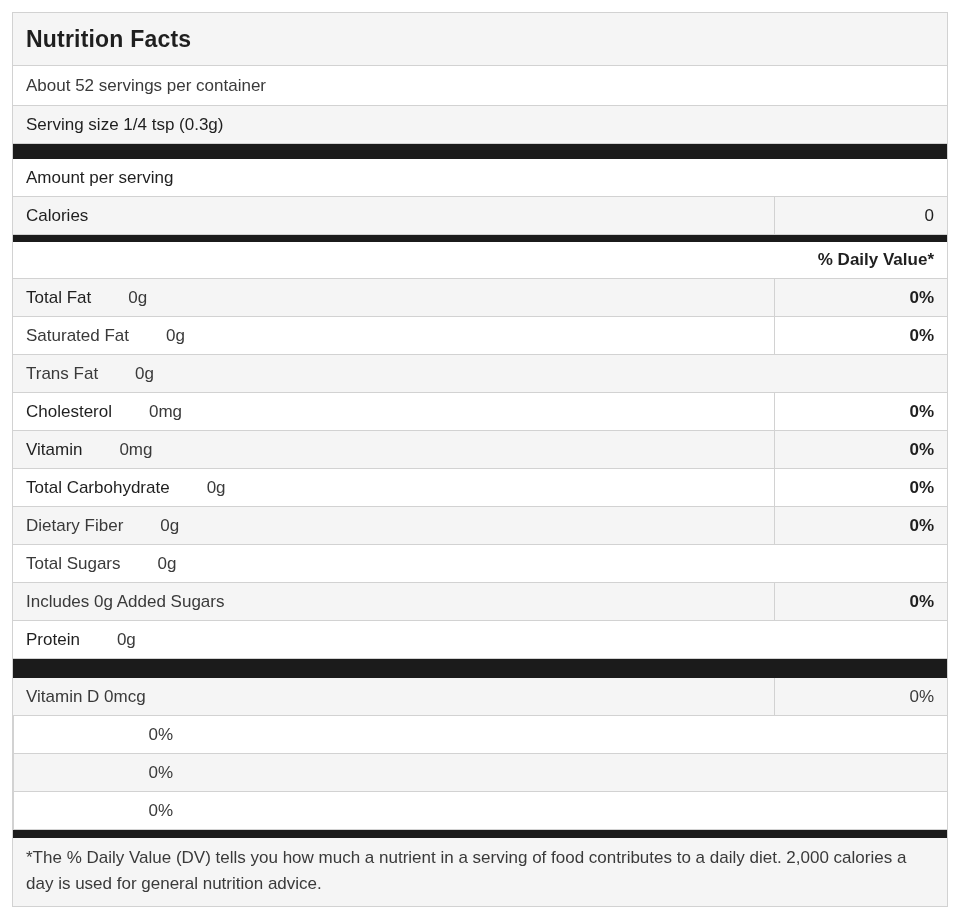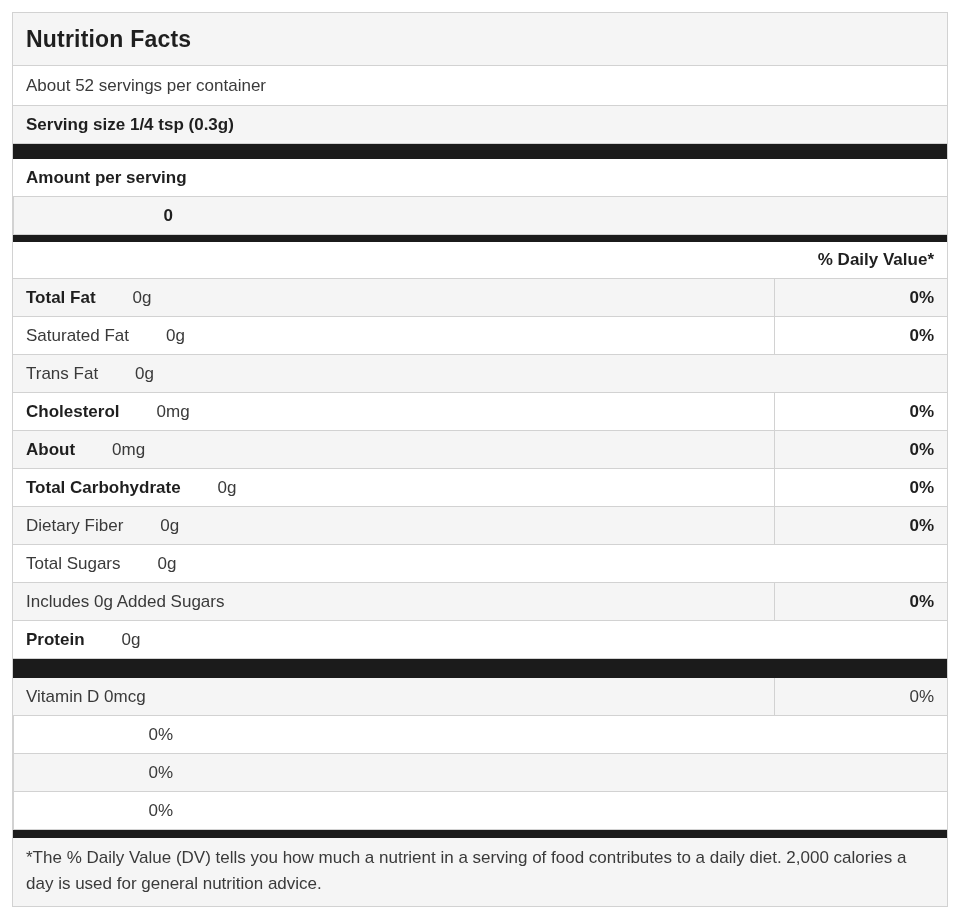--- a/index.html
+++ b/index.html
@@ -37,21 +37,21 @@
     padding:0 13px;
     flex:1 1 auto;
     min-width:0;
   }
   .cell.dv{
     flex:0 0 173px;
     border-left:1px solid var(--border);
     justify-content:flex-end;
     text-align:right;
   }
-  .b{font-weight:700;color:var(--text_bold);}
+  .b{font-weight:400;color:var(--text_bold);}
   .amt{margin-left:5px;padding-left:32px;}
   .amt:empty{display:none;}
 
   .row.title-row{min-height:53px;border-bottom:1px solid var(--border);}
   .row.title-row .cell{font-size:23px;font-weight:700;color:var(--text_bold);letter-spacing:.2px;}
   .row.servings-row{min-height:40px;}
   .row.dv-header-row{min-height:37px;justify-content:center;}
   .row.dv-header-row .cell{justify-content:flex-end;text-align:right;font-weight:700;color:var(--text_bold);}
 
   .nutrients .cell.dv{font-weight:700;color:var(--text_bold);}
@@ -89,20 +89,21 @@
     <div class="cell b">Serving size 1/4 tsp (0.3g)</div>
   </div>
 
   <div class="bar lg"></div>
 
   <div class="row">
     <div class="cell b">Amount per serving</div>
   </div>
 
   <div class="row shade">
+    <div class="cell b">Calories</div>
     <div class="cell dv b">0</div>
   </div>
 
   <div class="bar sm"></div>
 
   <div class="row dv-header-row">
     <div class="cell">% Daily Value*</div>
   </div>
 
   <div class="repeat-host nutrients">
@@ -126,21 +127,21 @@
         </div>
 
       </div><div class="row">
         <div class="cell">
           <span class="nm b">Cholesterol</span>
           <span class="amt">0mg</span>
         </div>
         <div class="cell dv">0%</div>
       </div><div class="row shade">
         <div class="cell">
-          <span class="nm b">About</span>
+          <span class="nm b">Vitamin</span>
           <span class="amt">0mg</span>
         </div>
         <div class="cell dv">0%</div>
       </div><div class="row">
         <div class="cell">
           <span class="nm b">Total Carbohydrate</span>
           <span class="amt">0g</span>
         </div>
         <div class="cell dv">0%</div>
       </div><div class="row shade">

